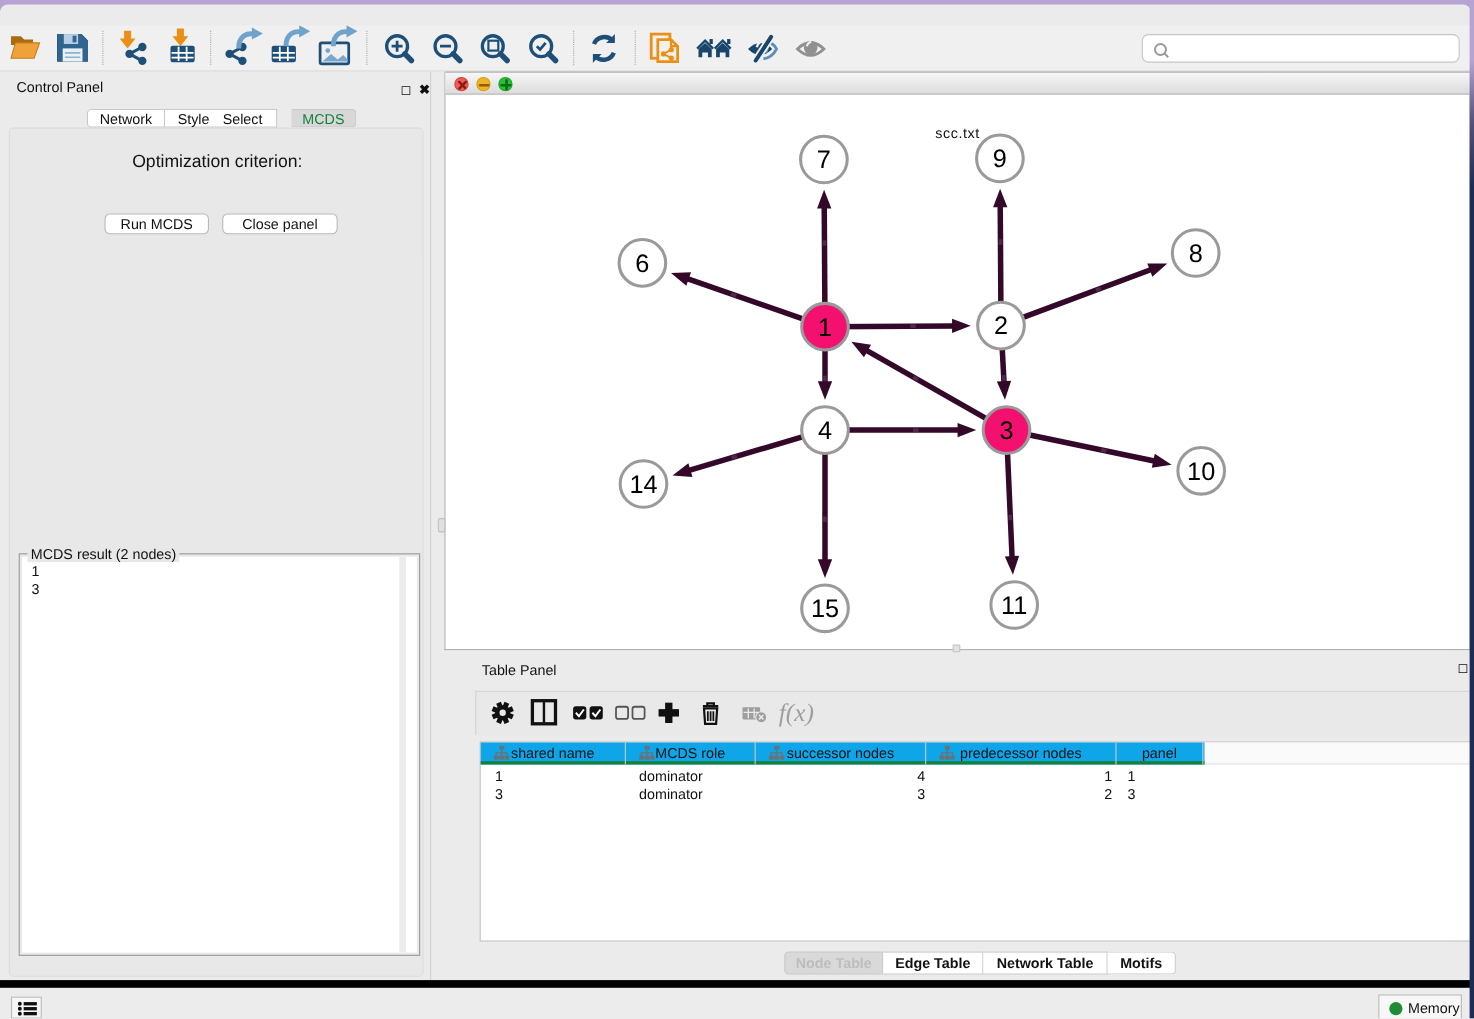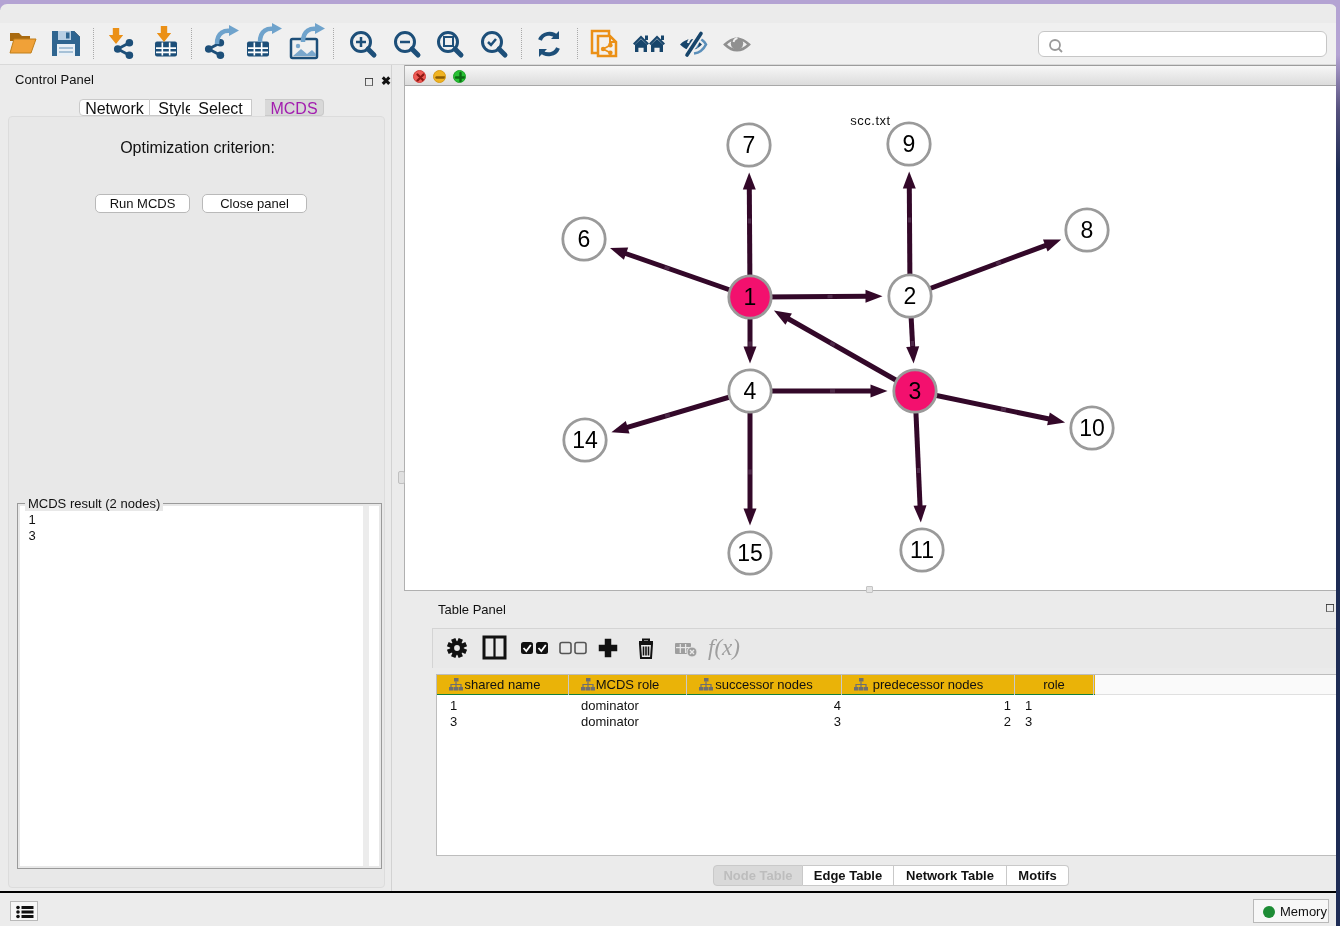--- a/index.html
+++ b/index.html
@@ -16,49 +16,49 @@
 .tl { position:absolute; top:3px; width:13px; height:13px; border-radius:50%; background:#dcdcdc; border:1px solid #c8c8c8; }
 #apptitle { position:absolute; top:2px; left:0; width:1337px; text-align:center; font-size:13px; color:#a3a3a3; }
 
 #toolbar { left:0; top:19px; width:1337px; height:42px; background:#f0f0f0; border-bottom:1px solid #d9d9d9; }
 .tbsep { position:absolute; top:5px; height:31px; width:0; border-left:1px dotted #a9a9a9; }
 #searchbox { position:absolute; left:1038px; top:8px; width:289px; height:26px; background:#fff; border:1px solid #c6c6c6; border-radius:6px; }
 
 #cpanel { left:4px; top:61px; width:388px; height:832px; border-right:1px solid #d2d2d2; }
 #cp-title { position:absolute; left:11px; top:7px; font-size:13px; color:#111; }
 .winbtn { position:absolute; top:9px; font-size:12px; color:#111; }
-.cptab { position:absolute; top:34px; height:17px; background:#fff; border:1px solid #c9c9c9; font-size:16px; text-align:center; line-height:17px; color:#111; }
+.cptab { position:absolute; top:34px; height:17px; background:#fff; border:1px solid #c9c9c9; font-size:13px; text-align:center; line-height:17px; color:#111; }
 #cp-body { position:absolute; left:4px; top:51px; width:377px; height:772px; background:#e8e8e8; border:1px solid #dcdcdc; border-radius:4px; }
 #opt-label { position:absolute; left:0; top:22px; width:377px; text-align:center; font-size:16px; color:#111; }
 #combo { position:absolute; left:36px; top:44px; width:310px; height:19px; background:#fff; border:1px solid #b9b9b9; border-radius:5px; font-size:13px; line-height:18px; padding-left:13px; color:#111; }
 .btn { position:absolute; top:77px; height:19px; background:#fff; border:1px solid #b9b9b9; border-radius:5px; font-size:13px; text-align:center; line-height:18px; color:#111; }
 #grpbox { position:absolute; left:8px; top:386px; width:365px; height:366px; border:1px solid #9a9a9a; }
 #grplabel { position:absolute; left:7px; top:-8px; background:#e8e8e8; padding:0 3px; font-size:13px; color:#111; }
 #grpwhite { position:absolute; left:2px; top:2px; width:359px; height:360px; background:#fff; font-size:13px; color:#111; line-height:16px; padding:6px 0 0 5px; }
 #grpscroll { position:absolute; right:10px; top:0; width:6px; height:360px; background:#ececec; }
 
 #netwin { left:404px; top:61px; width:933px; height:526px; background:#fff; border:1px solid #b0b0b0; border-top:none; }
 #net-titlebar { position:absolute; left:0; top:0; width:931px; height:21px; background:linear-gradient(#f7f7f7,#dcdcdc); border-top:1px solid #9c9c9c; border-bottom:1px solid #a8a8a8; }
 #net-title { position:absolute; left:0; top:3px; width:931px; text-align:center; font-size:13px; font-weight:normal; color:#111; letter-spacing:0.5px;margin-top:44px; }
 .traffic { position:absolute; top:4px; width:13px; height:13px; border-radius:50%; overflow:hidden; }
 .traffic svg { display:block; }
 
 #tpanel { left:424px; top:593px; width:933px; height:292px; }
 #tp-title { position:absolute; left:14px; top:5px; font-size:13px; color:#111; }
 #tp-toolbar { position:absolute; left:8px; top:31px; width:915px; height:40px; background:#e9e9e9; border:1px solid #d4d4d4; border-bottom:none;text-align:center; }
 #tp-table { position:absolute; left:12px; top:77px; width:911px; height:182px; background:#fff; border:1px solid #bdbdbd; }
-#tp-header { position:absolute; left:0; top:0; width:658px; height:20px; background:#eab308; border-bottom:1px solid #15803d; }
+#tp-header { position:absolute; left:0; top:0; width:658px; height:20px; background:#0ea5e9; border-bottom:3px solid #15803d; }
 #tp-header-rest { position:absolute; left:658px; top:0; width:251px; height:20px; background:#fafafa; border-bottom:1px solid #e0e0e0; }
 .th { position:absolute; top:0; height:20px; font-size:13px; color:#111; text-align:center; line-height:20px; border-right:1px solid #c9c9c9; }
 .td { position:absolute; font-size:13px; color:#111; height:16px; line-height:16px; }
 
 #bot-tabs { position:absolute; left:289px; top:268px; height:21px; }
 .btab { position:absolute; top:0; height:21px; border:1px solid #c9c9c9; font-size:13px; font-weight:bold; text-align:center; line-height:20px; background:#fff; color:#111; }
 
-#statusbar { left:0; top:887px; width:1337px; height:35px; background:#ececec; border-top:2px solid #000000; }
+#statusbar { left:0; top:887px; width:1337px; height:35px; background:#ececec; border-top:7px solid #000000; }
 #lstbtn { position:absolute; left:10px; top:8px; width:28px; height:20px; background:#f7f7f7; border:1px solid #b9b9b9; }
 #membtn { position:absolute; left:1253px; top:6px; width:76px; height:24px; background:#f7f7f7; border:1px solid #b9b9b9; font-size:13px; color:#111; }
 #memdot { position:absolute; left:9px; top:6px; width:12px; height:12px; border-radius:50%; background:#1d8c35; }
 </style>
 </head>
 <body>
 <div id="wall-top" class="abs"></div>
 <div id="appwin" class="abs">
   <div id="toolbar" class="abs">
     <svg class="abs" style="left:0;top:0" width="1337" height="41">
@@ -157,21 +157,21 @@
       </div>
   </div>
 
   <div id="cpanel" class="abs">
     <div id="cp-title">Control Panel</div>
     <div class="winbtn" style="left:360px">◻</div>
     <div class="winbtn" style="left:377px;font-weight:bold">✖</div>
     <div class="cptab" style="left:75px;width:71px;border-radius:4px 0 0 4px">Network</div>
     <div class="cptab" style="left:146px;width:53px;border-left:none">Style</div>
     <div class="cptab" style="left:186px;width:62px;border-left:none">Select</div>
-    <div class="cptab" style="left:261px;width:59px;border-left:none;background:#d8d8d8;color:#a21caf;border-radius:0 4px 4px 0">MCDS</div>
+    <div class="cptab" style="left:261px;width:59px;border-left:none;background:#d8d8d8;color:#15803d;border-radius:0 4px 4px 0">MCDS</div>
     <div id="cp-body">
       <div id="opt-label">Optimization criterion:</div>
       <div class="btn" style="left:86px;width:95px">Run MCDS</div>
       <div class="btn" style="left:193px;width:105px">Close panel</div>
       <div id="grpbox">
         <div id="grpwhite">&nbsp;1<br>&nbsp;3<div id="grpscroll"></div></div>
         <div id="grplabel">MCDS result (2 nodes)</div>
       </div>
     </div>
   </div>
@@ -327,21 +327,21 @@
               <rect x="5" y="9" width="4.5" height="3.5" fill="#6f6f6f"></rect>
               <rect x="10" y="9" width="4.5" height="3.5" fill="#6f6f6f"></rect>
             </svg>successor nodes</div>
         <div class="th" style="left:405px;width:173px"><svg style="position:absolute;left:12px;top:3px" width="14" height="14">
               <rect x="5" y="0" width="4.5" height="3.5" fill="#6f6f6f"></rect>
               <path d="M7,3.5 v3 M2,9 v-2.5 h10 v2.5 M7,6.5 v2.5" stroke="#6f6f6f" stroke-width="1.2" fill="none"></path>
               <rect x="0" y="9" width="4.5" height="3.5" fill="#6f6f6f"></rect>
               <rect x="5" y="9" width="4.5" height="3.5" fill="#6f6f6f"></rect>
               <rect x="10" y="9" width="4.5" height="3.5" fill="#6f6f6f"></rect>
             </svg>predecessor nodes</div>
-        <div class="th" style="left:578px;width:79px">role</div>
+        <div class="th" style="left:578px;width:79px">panel</div>
       </div>
       <div class="td" style="left:13px;top:23px">1</div>
       <div class="td" style="left:144px;top:23px">dominator</div>
       <div class="td" style="left:349px;top:23px;width:55px;text-align:right">4</div>
       <div class="td" style="left:519px;top:23px;width:55px;text-align:right">1</div>
       <div class="td" style="left:588px;top:23px">1</div>
       <div class="td" style="left:13px;top:39px">3</div>
       <div class="td" style="left:144px;top:39px">dominator</div>
       <div class="td" style="left:349px;top:39px;width:55px;text-align:right">3</div>
       <div class="td" style="left:519px;top:39px;width:55px;text-align:right">2</div>

